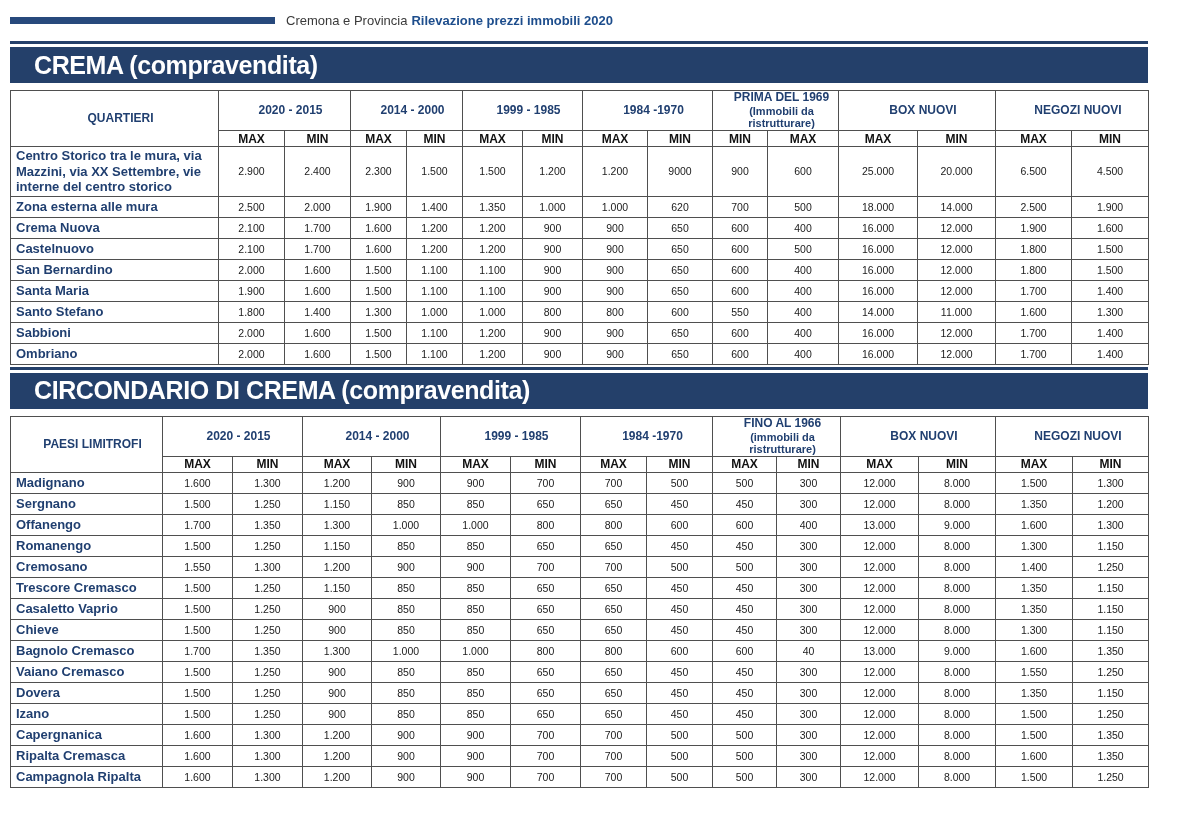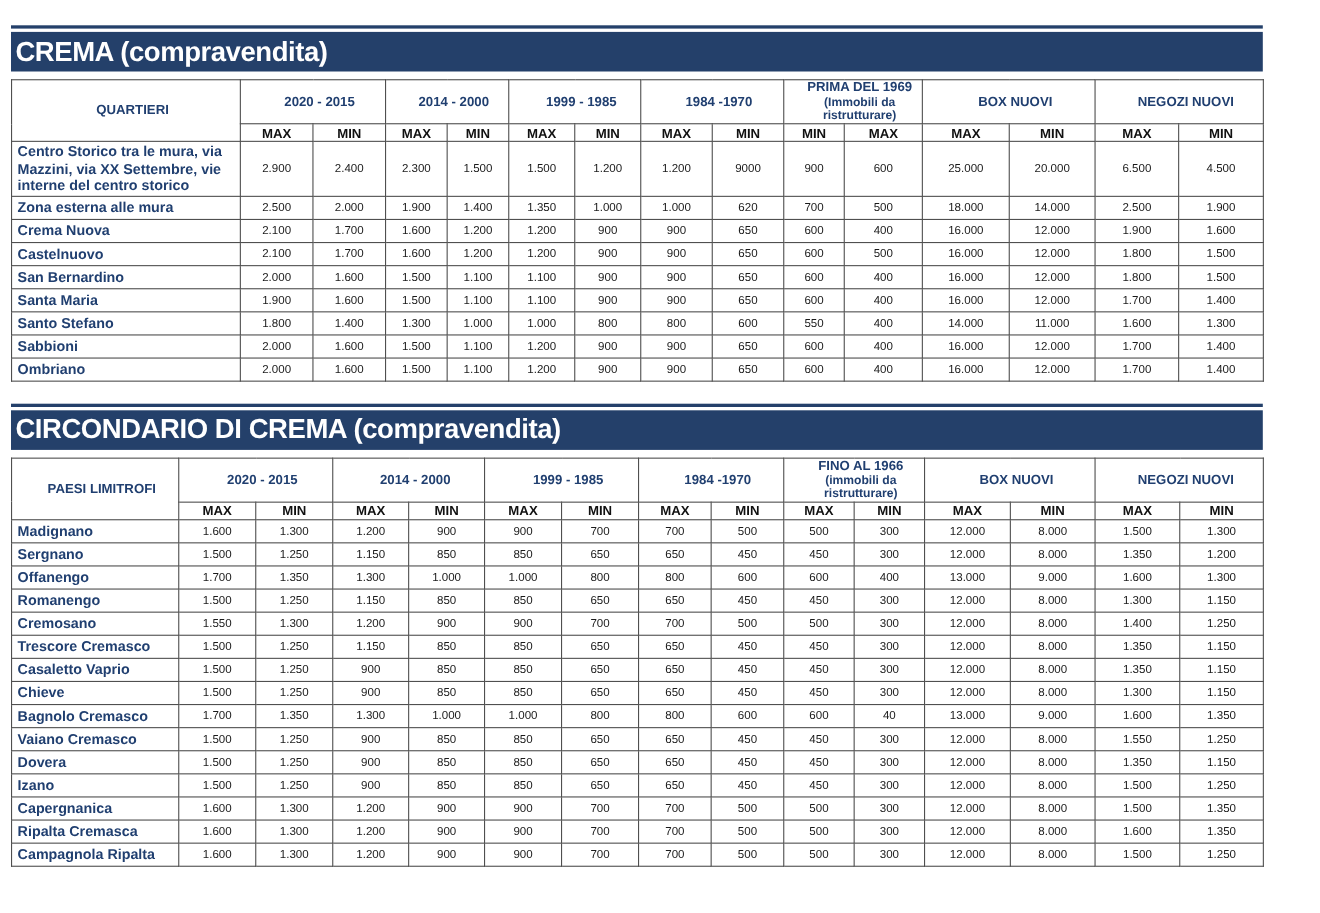--- a/index.html
+++ b/index.html
@@ -14,25 +14,25 @@
     -webkit-font-smoothing:antialiased;
   }
   .page{padding:10px 10px 0 10px;width:1200px;}
   
   .top{display:flex;align-items:center;height:16px;margin-top:2px;}
   .topbar{width:265px;height:7px;background:var(--bar-blue);margin-right:11px;flex:0 0 auto;}
   .toptext{font-size:13px;color:#3a3a3a;white-space:nowrap;}
   .toptext .bold{font-weight:bold;color:var(--accent);margin-left:4px;}
   
   .block{margin-top:13px;}
-  .block.second{margin-top:20px;}
+  .block.second{margin-top:2px;}
   .rule{height:3px;background:var(--navy);margin-bottom:3px;width:1138px;}
   .banner{
     width:1138px;height:36px;background:var(--navy);color:#fff;
-    display:flex;align-items:center;padding-left:4px;
+    display:flex;align-items:center;padding-left:24px;
     font-size:25px;font-weight:bold;letter-spacing:-0.4px;
   }
   
   table{border-collapse:collapse;table-layout:fixed;width:1138px;margin-top:7px;border:1px solid #3c3c3c;}
   th,td{border:1px solid var(--border);text-align:center;vertical-align:middle;padding:0;overflow:hidden;}
   th.corner{font-size:16px;font-weight:bold;color:var(--hdr-blue);}
   tr.grp th{height:33px;font-size:12px;font-weight:bold;color:var(--hdr-blue);line-height:1.15;padding-left:12px;}
   tr.grp th .sublabel{display:block;font-size:11px;font-weight:bold;}
   tr.sub th{height:16px;font-size:12px;font-weight:bold;color:#111;}
   tbody td{height:21px;font-size:10.5px;color:#1a1a1a;}
@@ -40,20 +40,24 @@
     text-align:left;padding:1px 5px;font-weight:bold;color:var(--hdr-blue);
     font-size:13px;line-height:1.2;
   }
   .footnote{font-style:italic;font-size:10px;color:#3c3c3c;margin:7px 0 0 2px;}
 </style>
 </head>
 <body>
 
 <div class="page">
 
+  <header class="top">
+    <span class="topbar"></span>
+    <span class="toptext"><span>Cremona e Provincia</span><span class="bold">Rilevazione prezzi immobili 2020</span></span>
+  </header>
 
   <section class="block">
     <div class="rule"></div>
     <div class="banner">
       <span>CREMA (compravendita)</span>
     </div>
     <table>
         <colgroup>
           <col style="width: 208px;">
           <col style="width: 66px;">

